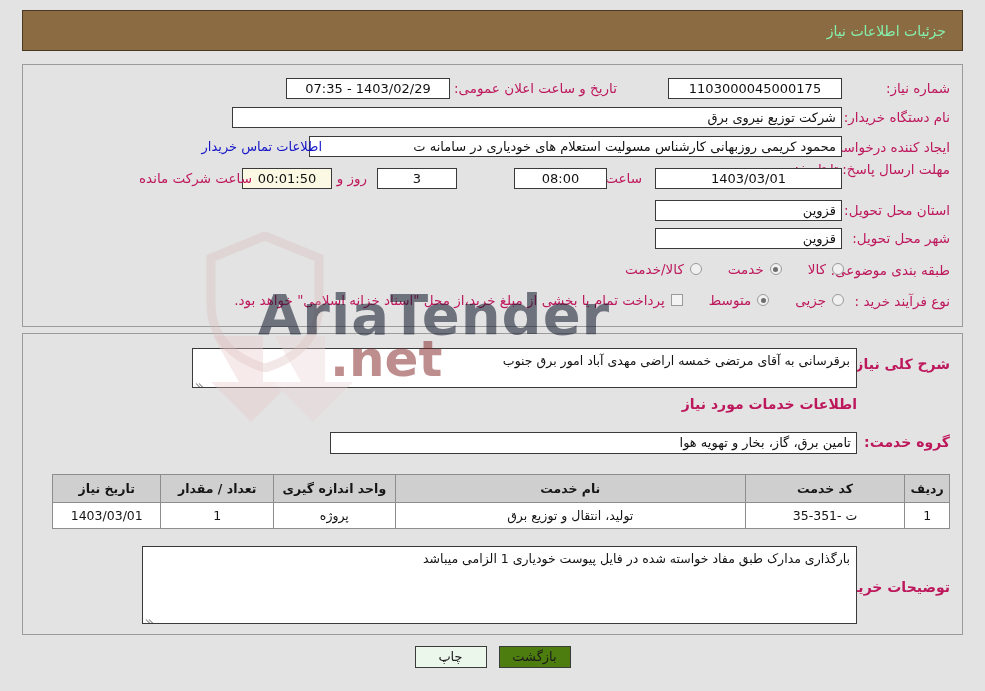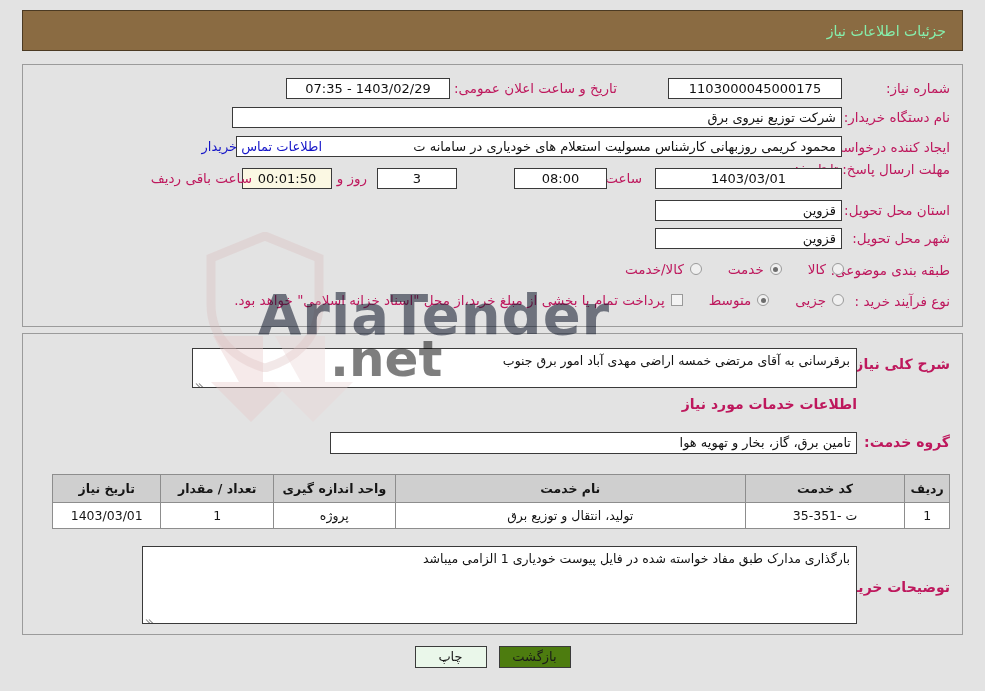--- a/index.html
+++ b/index.html
@@ -45,21 +45,21 @@
     letter-spacing: 1px;
     direction: ltr;
     font-family: "DejaVu Sans", "Liberation Sans", sans-serif;
   }
   .wm-text2 {
     position: absolute;
     left: 330px;
     top: 330px;
     font-size: 50px;
     font-weight: bold;
-    color: #000000;
+    color: #7f1d1d;
     opacity: .5;
     direction: ltr;
   }
   .wm-arrow {
     position: absolute;
     left: 205px;
     top: 330px;
     width: 150px;
     height: 95px;
     opacity: .35;
@@ -291,42 +291,42 @@
   <div class="fld" style="position:absolute; right:512px; top:13px; width:164px;">1403/02/29 - 07:35</div>
 
   <div class="row" style="right:12px; top:44px;">
     <span class="lbl">نام دستگاه خریدار:</span>
   </div>
   <div class="fld right" style="position:absolute; right:120px; top:42px; width:610px;">شرکت توزیع نیروی برق</div>
 
   <div class="row" style="right:12px; top:74px;">
     <span class="lbl">ایجاد کننده درخواست:</span>
   </div>
-  <div class="fld right" style="position:absolute; right:120px; top:71px; width:606px;padding-left:44px;">محمود کریمی روزبهانی کارشناس  مسولیت استعلام های خودیاری در سامانه ت</div>
+  <div class="fld right" style="position:absolute; right:120px; top:71px; width:533px;padding-left:44px;">محمود کریمی روزبهانی کارشناس  مسولیت استعلام های خودیاری در سامانه ت</div>
   <div class="row" style="right:640px; top:74px;">
     <span class="link">اطلاعات تماس خریدار</span>
   </div>
 
   <div class="row" style="right:12px; top:96px; width:100px; white-space:normal; line-height:17px; display:block;">
     <span class="lbl">مهلت ارسال پاسخ: تا تاریخ:</span>
   </div>
   <div class="fld" style="position:absolute; right:120px; top:103px; width:187px;">1403/03/01</div>
 
   <div class="row" style="right:320px; top:105px;">
     <span class="lbl">ساعت</span>
   </div>
   <div class="fld" style="position:absolute; right:355px; top:103px; width:93px;">08:00</div>
 
   <div class="fld" style="position:absolute; right:505px; top:103px; width:80px;">3</div>
   <div class="row" style="right:595px; top:105px;">
     <span class="lbl">روز و</span>
   </div>
   <div class="fld cream" style="position:absolute; right:630px; top:103px; width:90px;">00:01:50</div>
   <div class="row" style="right:710px; top:105px;">
-    <span class="lbl">ساعت باقی ردیف</span>
+    <span class="lbl">ساعت شرکت مانده</span>
   </div>
 
   <div class="row" style="right:12px; top:137px;">
     <span class="lbl">استان محل تحویل:</span>
   </div>
   <div class="fld right" style="position:absolute; right:120px; top:135px; width:187px;">قزوین</div>
 
   <div class="row" style="right:12px; top:165px;">
     <span class="lbl">شهر محل تحویل:</span>
   </div>

